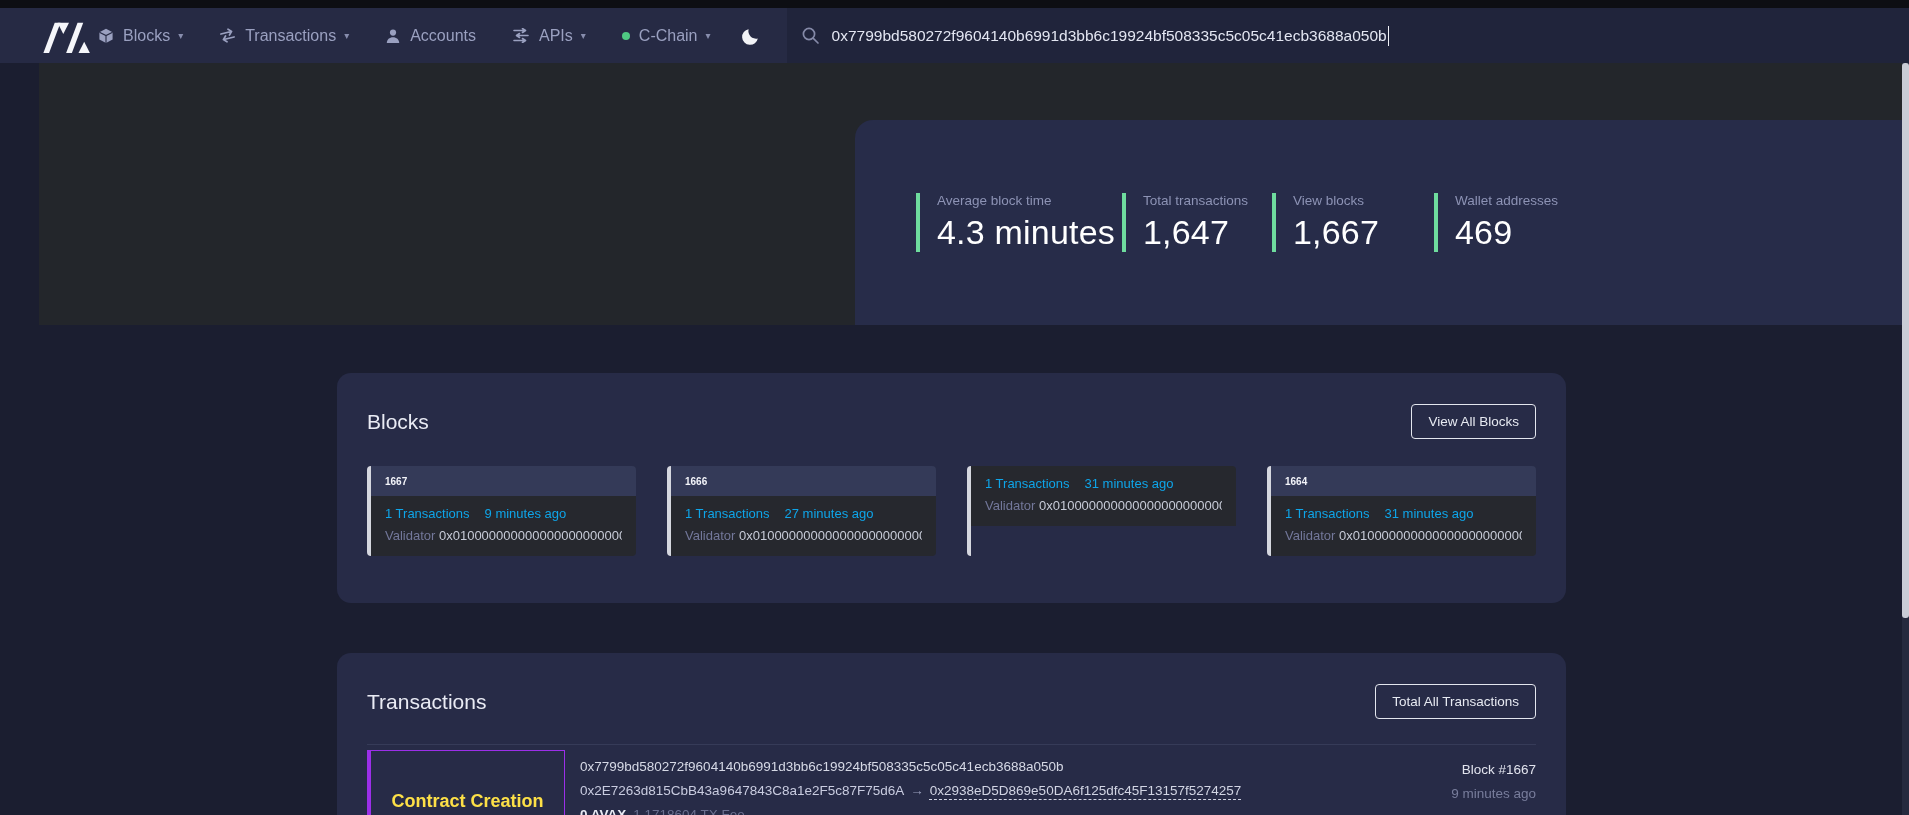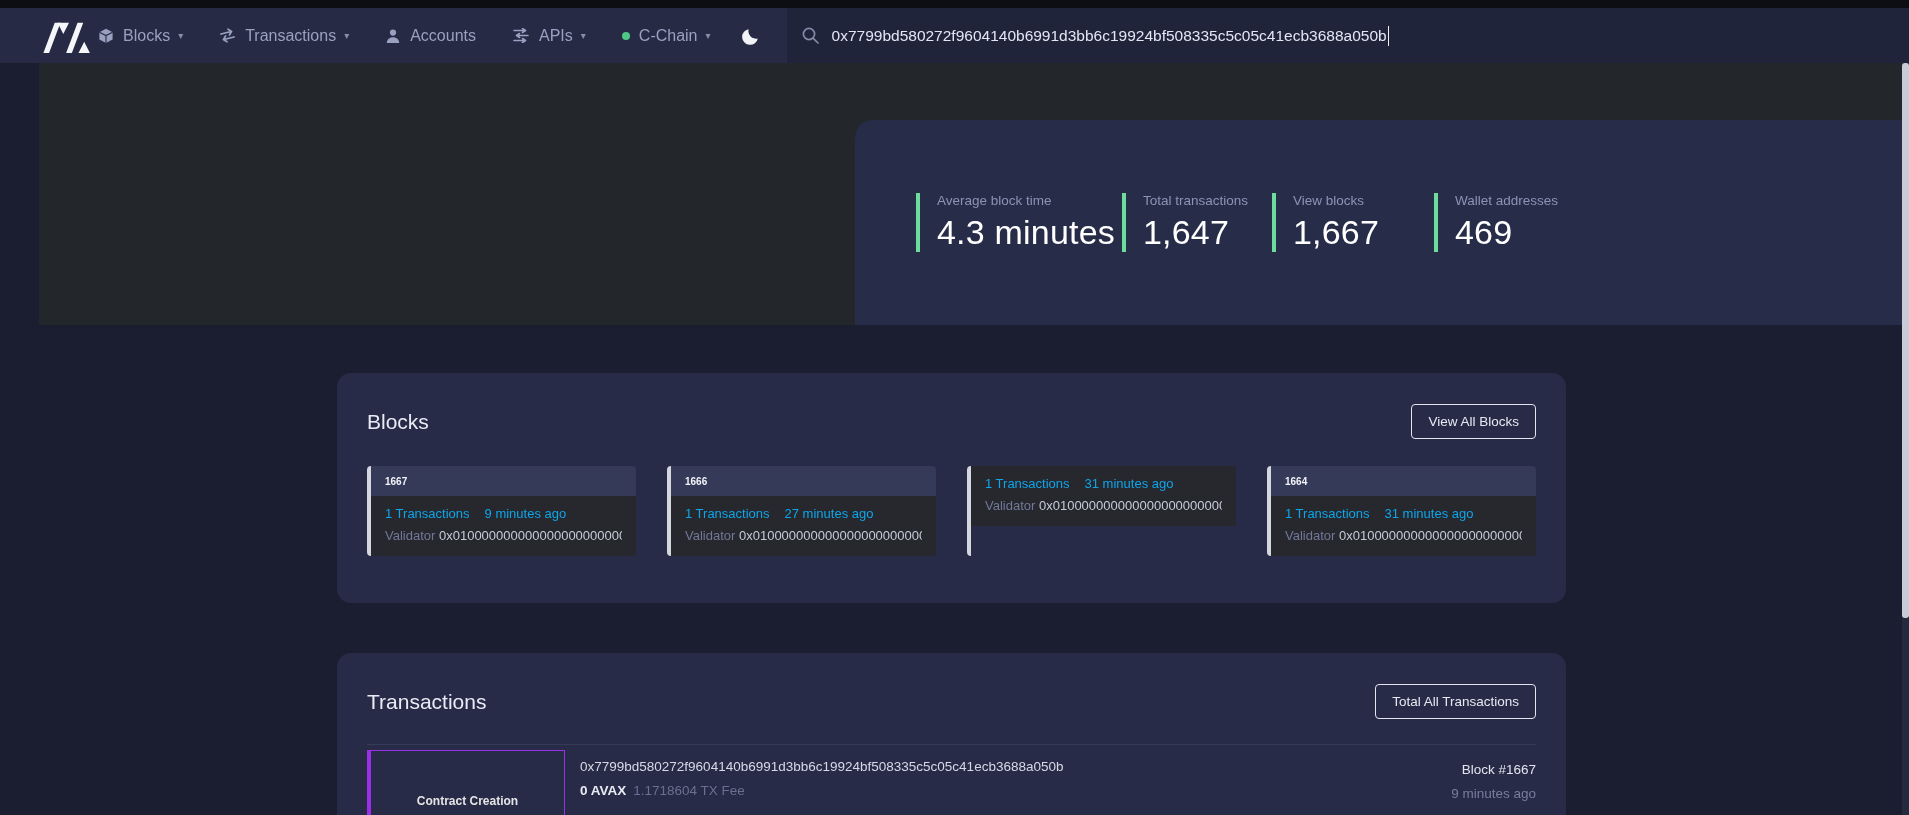--- a/index.html
+++ b/index.html
@@ -45,21 +45,21 @@
   .bc-line1 { color:#0ea5e9; }
   .bc-age { margin-left:15px; }
   .bc-line2 { margin-top:7px; white-space:nowrap; overflow:hidden; }
   .bc-vlabel { color:#73789a; }
   .bc-vaddr { color:#c7cbd8; }
 
   
   .tx-list { margin-top:25px; border-top:1px solid #363b58; padding-top:5px; }
   .tx-row { display:flex; align-items:stretch; }
   .tx-status { width:198px; min-height:92px; border:1px solid #9b2fe8; border-left:4px solid #9b2fe8; display:flex; flex-direction:column; align-items:center; justify-content:center; gap:7px; }
-  .tx-type { color:#e5e5e5; font-size:12px; font-weight:bold;margin-top:32px; }
+  .tx-type { color:#fde047; font-size:18px; font-weight:bold;margin-top:32px; }
   .tx-result { color:#8440d6; font-size:13px; }
   .tx-info { flex:1; margin-left:15px; padding-top:9px; font-size:13.5px; }
   .tx-hash { color:#d6d9e6; }
   .tx-route { margin-top:9px; color:#c9cce0; }
   .tx-arrow { color:#9aa0bd; margin:0 6px; }
   .tx-to { color:#d2d5e4; text-decoration:underline dashed 1px; text-underline-offset:4px; cursor:pointer; }
   .tx-amounts { margin-top:9px; }
   .tx-value { color:#e9ebf4; font-weight:bold; }
   .tx-fee { color:#6b7090; margin-left:7px; }
   .tx-right { text-align:right; padding-top:12px; font-size:13.5px; white-space:nowrap; }
@@ -202,20 +202,23 @@
     <button class="outline-btn">Total All Transactions</button>
   </div>
   <div class="tx-list">
     <div class="tx-row">
       <div class="tx-status">
         <div class="tx-type">Contract Creation</div>
         <div class="tx-result">Success</div>
       </div>
       <div class="tx-info">
         <div class="tx-hash">0x7799bd580272f9604140b6991d3bb6c19924bf508335c5c05c41ecb3688a050b</div>
+        <div class="tx-route">
+          <span>0x2E7263d815CbB43a9647843C8a1e2F5c87F75d6A</span><span class="tx-arrow">→</span><span class="tx-to">0x2938eD5D869e50DA6f125dfc45F13157f5274257</span>
+        </div>
         <div class="tx-amounts">
           <span class="tx-value">0 AVAX</span><span class="tx-fee">1.1718604 TX Fee</span>
         </div>
       </div>
       <div class="tx-right">
         <div class="tx-block">Block #1667</div>
         <div class="tx-age">9 minutes ago</div>
       </div>
     </div>
   </div>

